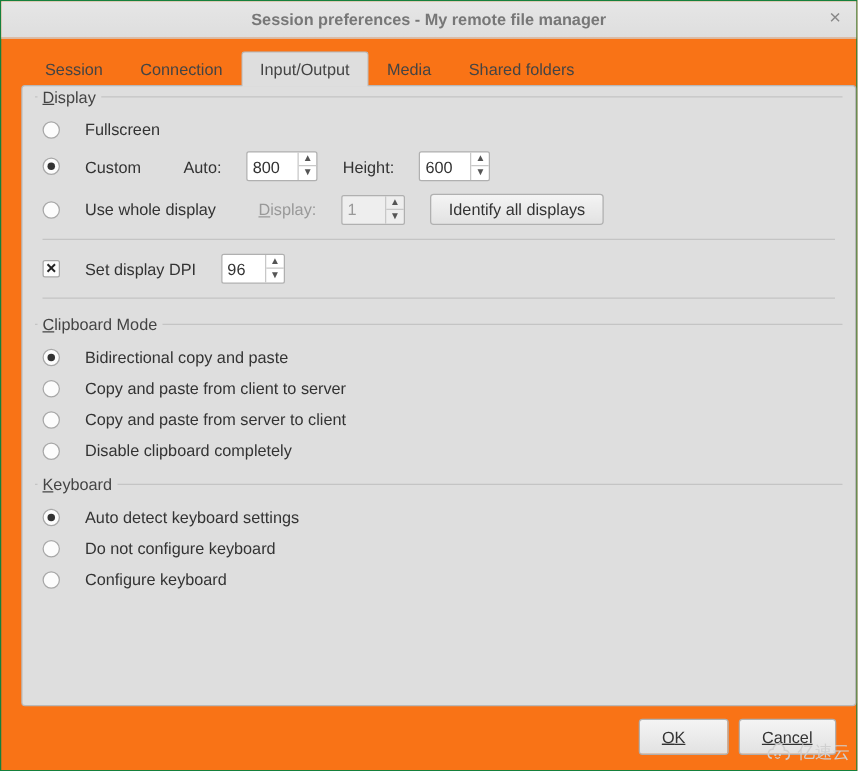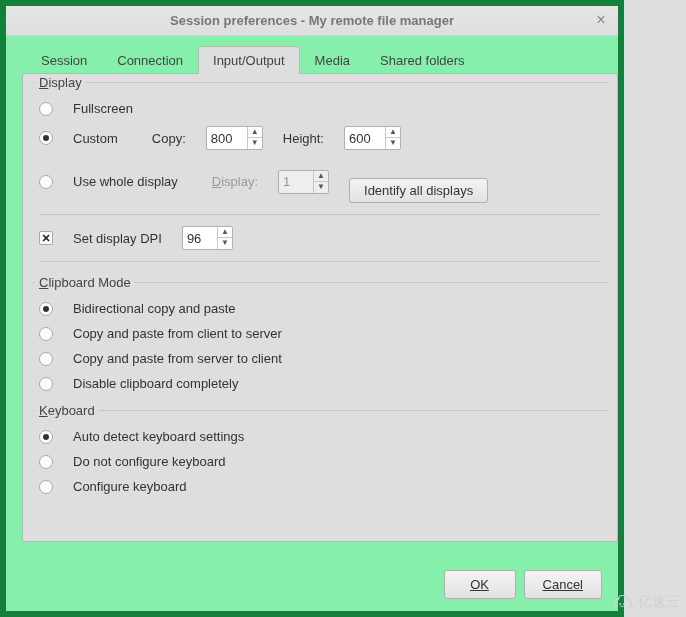--- a/index.html
+++ b/index.html
@@ -7,24 +7,24 @@
   font-family: "Segoe UI", "Liberation Sans", Arial, sans-serif;
   font-size: 13px;
   background: #dedede;
   color: #333;
   width: 686px;
   height: 617px;
   overflow: hidden;
   position: relative;
 }
 .window {
-  width: 624px;
+  width: 686px;
   height: 617px;
-  background: #86efac;
-  border: 6px solid #15803d;
+  background: #f97316;
+  border: 1px solid #15803d;
   display: flex;
   flex-direction: column;
 }
 .titlebar {
   height: 30px;
   display: flex;
   align-items: center;
   justify-content: center;
   background: linear-gradient(#e6e6e6, #dedede);
   border-bottom: 1px solid #d0d0d0;
@@ -155,22 +155,20 @@
 }
 .spin-btn:first-child { border-bottom: 1px solid #c8c8c8; }
 .btn {
   border: 1px solid #b0b0b0;
   background: linear-gradient(#f4f4f4, #e2e2e2);
   border-radius: 3px;
   padding: 4px 14px;
   font-size: 13px;
   color: #333;
   min-width: 70px;
-  text-align: center;
-  margin-top: 18px;
 }
 .divider {
   border: none; border-top: 1px solid #c4c4c4;
   margin: 6px 0;
 }
 .footer {
   display: flex;
   justify-content: flex-end;
   gap: 8px;
   padding: 10px 16px 12px 16px;
@@ -217,21 +215,21 @@
           <div class="row">
             <span class="radio"></span>
             <span class="label-txt">Fullscreen</span>
           </div>
 
           <div class="row">
             <span class="radio">
                 <span class="dot"></span>
               </span>
             <span class="label-txt">Custom</span>
-            <span class="label-txt push">Copy:</span>
+            <span class="label-txt push">Auto:</span>
             <span class="spin wide">
               <input value="800" style="">
               <span class="spin-btns">
                   <span class="spin-btn">▲</span>
                   <span class="spin-btn">▼</span>
                 </span>
             </span>
             <span class="label-txt">Height:</span>
             <span class="spin wide">
               <input value="600" style="">

